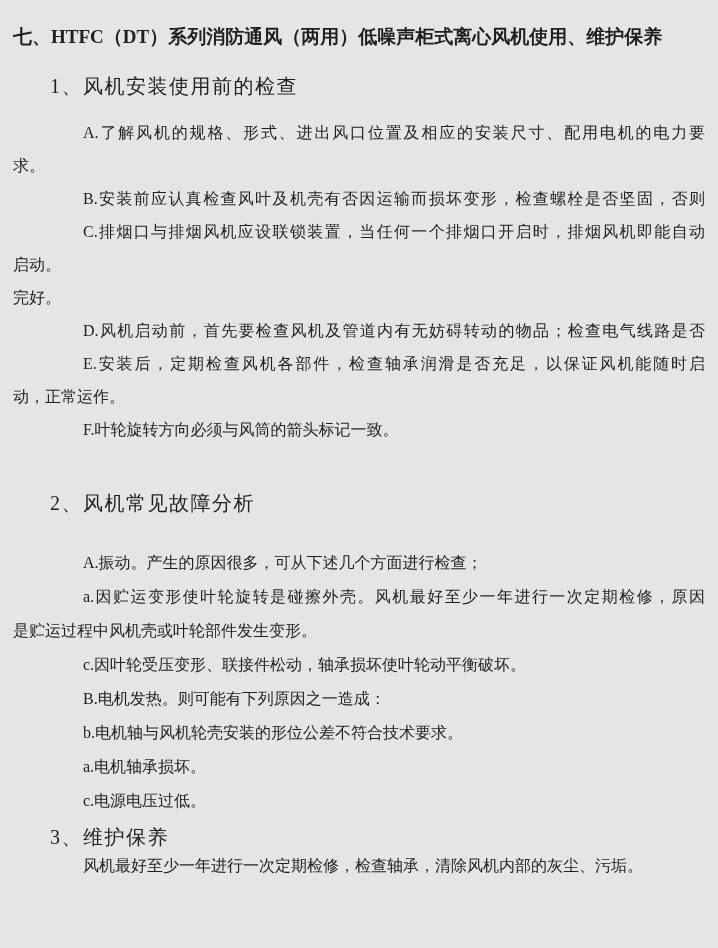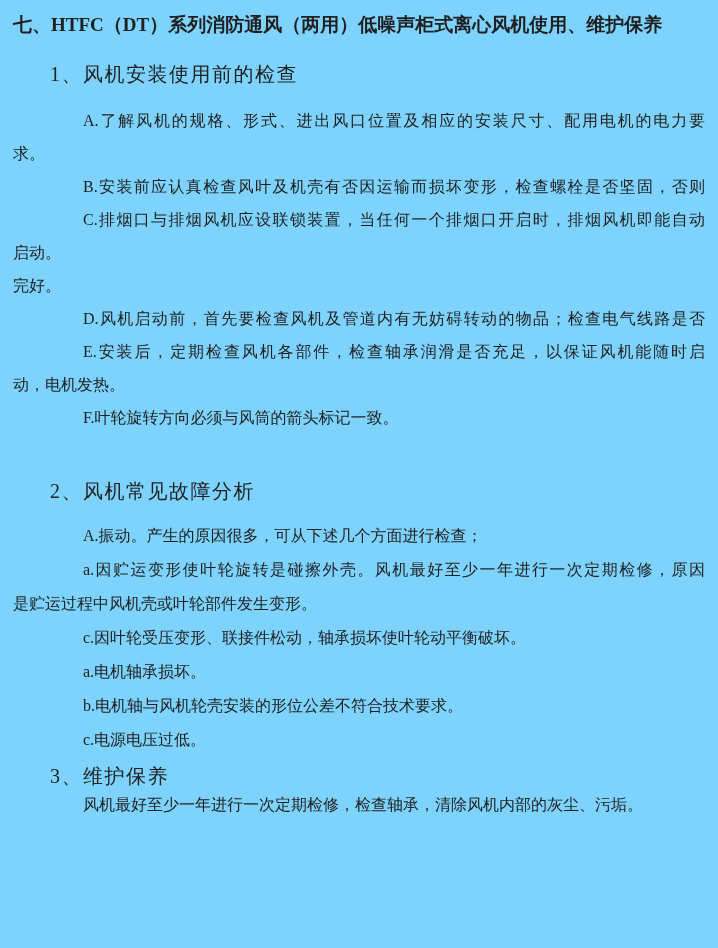--- a/index.html
+++ b/index.html
@@ -8,23 +8,23 @@
     height: 948px;
     background: #fbfbfb;
     color: #1f1f1f;
     font-family: "Liberation Serif", "DejaVu Serif", serif;
   }
   .page {
     position: relative;
     box-sizing: border-box;
     width: 718px;
     height: 948px;
-    padding: 12px 13px 0 13px;
+    padding: 24px 13px 0 13px;
     overflow: hidden;
-    background: #7dd3fc;
+    background: #e5e5e5;
   }
   .doc-title {
     margin: 0;
     font-size: 19px;
     font-weight: bold;
     line-height: 26px;
     white-space: nowrap;
   }
   .sec-heading {
     margin: 0 0 0 37px;
@@ -32,21 +32,21 @@
     font-weight: normal;
     line-height: 23px;
     letter-spacing: 1.5px;
     white-space: nowrap;
   }
   .h1 { margin-top: 25px; }
   .h2 { margin-top: 46px; }
   .h3 { margin-top: 8px; }
   .sec-body { margin: 0; }
   .b1 { margin-top: 18px; }
-  .b2 { margin-top: 16px; }
+  .b2 { margin-top: 31px; }
   .b3 { }
   .ln {
     font-size: 16px;
     line-height: 33px;
     height: 33px;
     overflow: hidden;
     white-space: nowrap;
   }
   .b2 .ln { line-height: 34px; height: 34px; }
   .ln.first { text-indent: 70px; }
@@ -66,32 +66,33 @@
   <h2 class="sec-heading h1">1、风机安装使用前的检查</h2>
   <div class="sec-body b1">
     <div class="ln first fill">A.了解风机的规格、形式、进出风口位置及相应的安装尺寸、配用电机的电力要</div>
     <div class="ln cont">求。</div>
     <div class="ln first fill">B.安装前应认真检查风叶及机壳有否因运输而损坏变形，检查螺栓是否坚固，否则</div>
     <div class="ln first fill">C.排烟口与排烟风机应设联锁装置，当任何一个排烟口开启时，排烟风机即能自动</div>
     <div class="ln cont">启动。</div>
     <div class="ln cont">完好。</div>
     <div class="ln first fill">D.风机启动前，首先要检查风机及管道内有无妨碍转动的物品；检查电气线路是否</div>
     <div class="ln first fill">E.安装后，定期检查风机各部件，检查轴承润滑是否充足，以保证风机能随时启</div>
-    <div class="ln cont">动，电机发热。</div>
+    <div class="ln cont">动，正常运作。</div>
     <div class="ln first">F.叶轮旋转方向必须与风筒的箭头标记一致。</div>
   </div>
 
   <h2 class="sec-heading h2">2、风机常见故障分析</h2>
   <div class="sec-body b2">
     <div class="ln first">A.振动。产生的原因很多，可从下述几个方面进行检查；</div>
     <div class="ln first fill">a.因贮运变形使叶轮旋转是碰擦外壳。风机最好至少一年进行一次定期检修，原因</div>
     <div class="ln cont">是贮运过程中风机壳或叶轮部件发生变形。</div>
     <div class="ln first">c.因叶轮受压变形、联接件松动，轴承损坏使叶轮动平衡破坏。</div>
+    <div class="ln first">B.电机发热。则可能有下列原因之一造成：</div>
+    <div class="ln first">b.电机轴与风机轮壳安装的形位公差不符合技术要求。</div>
     <div class="ln first">a.电机轴承损坏。</div>
-    <div class="ln first">b.电机轴与风机轮壳安装的形位公差不符合技术要求。</div>
     <div class="ln first">c.电源电压过低。</div>
   </div>
 
   <h2 class="sec-heading h3">3、维护保养</h2>
   <div class="sec-body b3">
     <div class="ln first">风机最好至少一年进行一次定期检修，检查轴承，清除风机内部的灰尘、污垢。</div>
   </div>
 
 </div>
 

